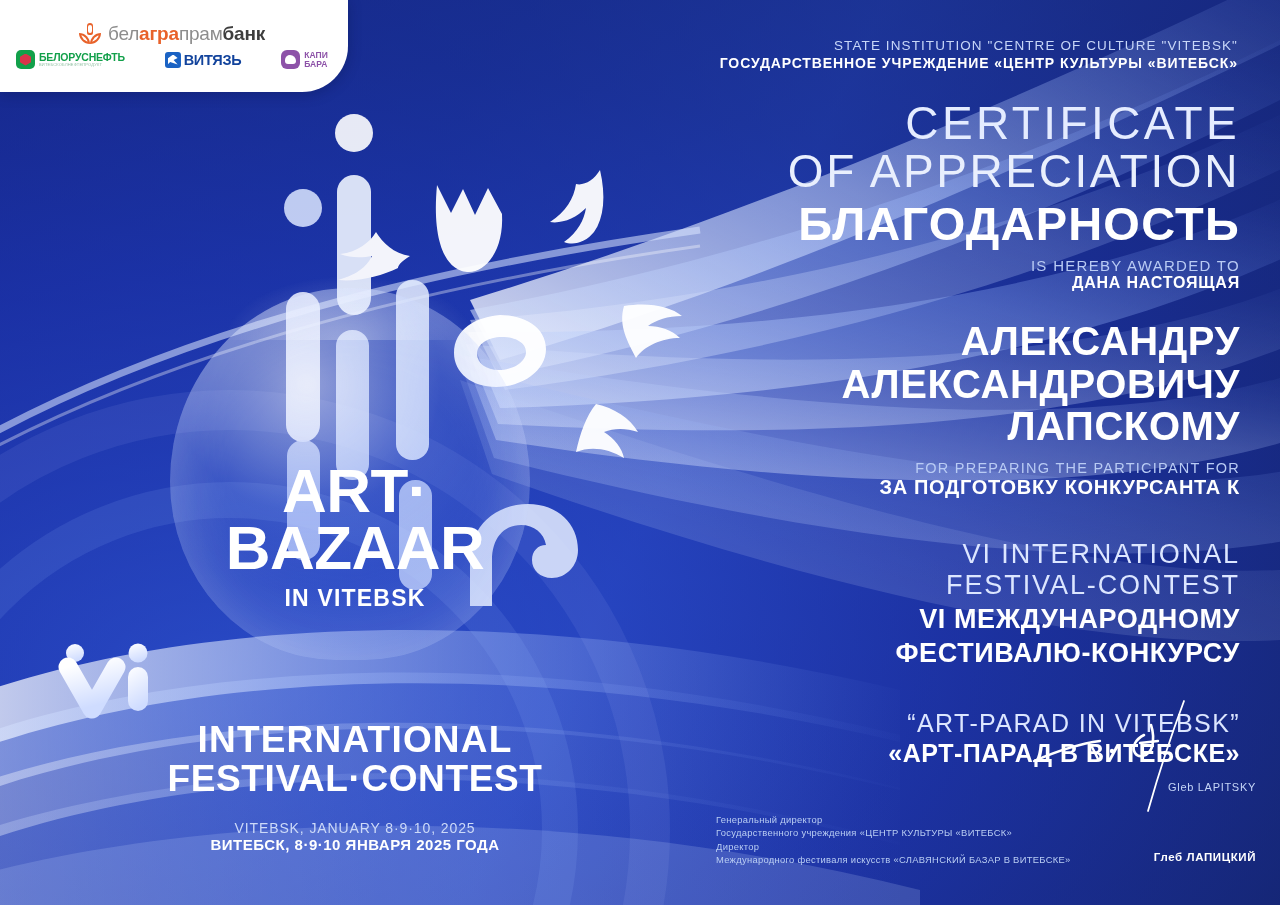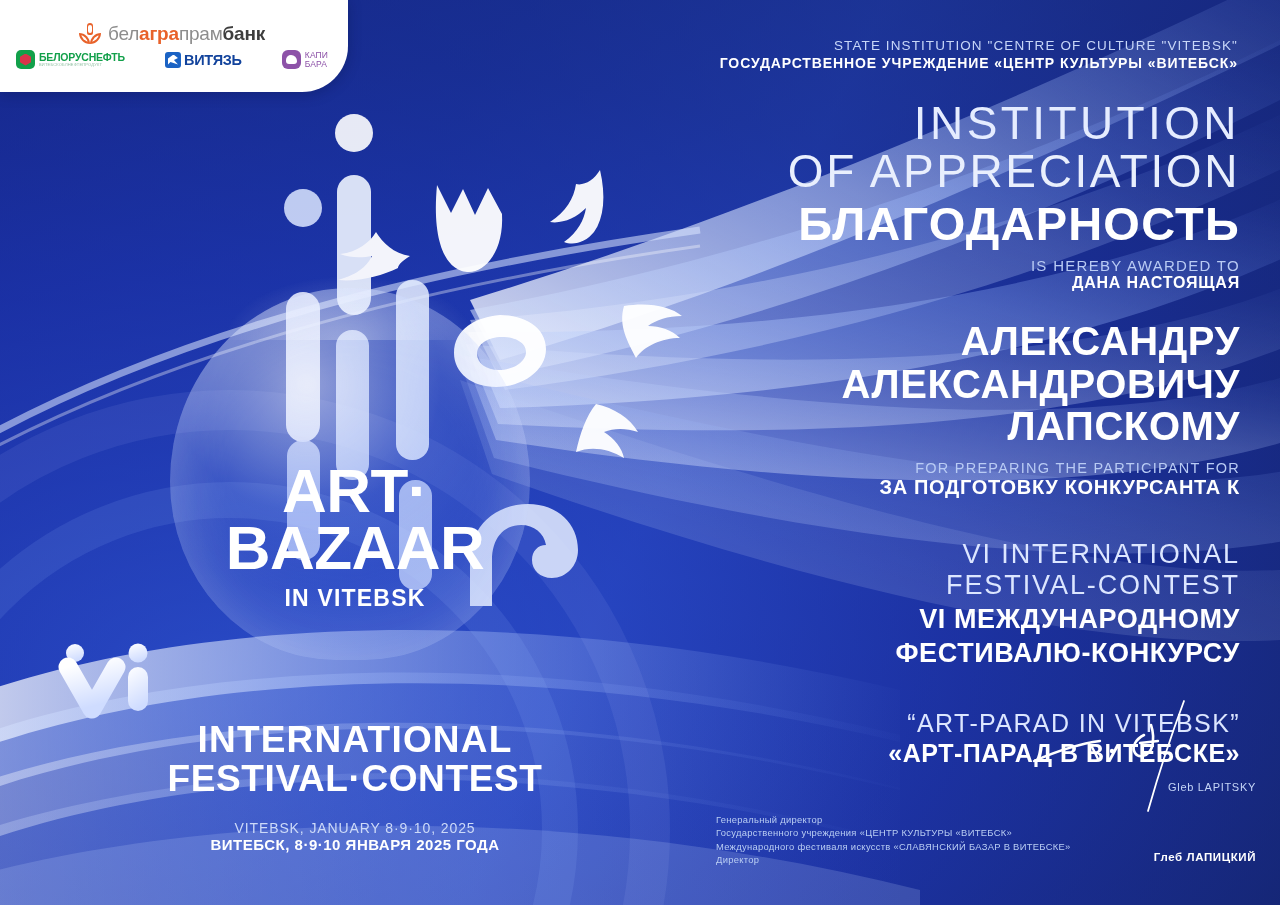--- a/index.html
+++ b/index.html
@@ -56,21 +56,21 @@
   .vt{display:flex;align-items:center;gap:3px;}
   .vt-badge{width:16px;height:16px;background:#1b63c4;border-radius:3px;position:relative;}
   .vt-badge:after{content:"";position:absolute;left:3px;top:3px;width:10px;height:10px;
     background:#fff;clip-path:polygon(0 40%,55% 0,100% 35%,60% 55%,100% 100%,25% 75%,0 100%);}
   .vt-tx{font-size:14.5px;font-weight:800;color:#12439c;letter-spacing:-.3px;}
 
   .kp{display:flex;align-items:center;gap:4px;}
   .kp-badge{width:19px;height:19px;background:#8d52a8;border-radius:6px;position:relative;}
   .kp-badge:after{content:"";position:absolute;left:4px;top:5px;width:11px;height:9px;background:#fff;
     border-radius:5px 6px 3px 3px;}
-  .kp-tx{line-height:1.04;font-size:8.5px;font-weight:400;color:#8d52a8;letter-spacing:.1px;}
+  .kp-tx{line-height:1.04;font-size:8.5px;font-weight:700;color:#8d52a8;letter-spacing:.1px;}
 
   
   .inst{position:absolute;right:42px;top:38px;text-align:right;line-height:1.25;}
   .inst .en{font-size:13.5px;letter-spacing:1.1px;color:#c7d6f8;font-weight:400;}
   .inst .ru{font-size:14px;letter-spacing:.9px;color:#ffffff;font-weight:700;}
 
   
   .right{position:absolute;right:40px;top:100px;width:640px;text-align:right;}
   .t-cert{font-size:46px;line-height:1.04;letter-spacing:3.4px;color:#e5ecff;font-weight:300;}
   .t-appr{font-size:46px;line-height:1.04;letter-spacing:2.6px;color:#e9effd;font-weight:300;}
@@ -242,21 +242,21 @@
       </div>
     </div>
   </div>
 
   <div class="inst">
     <div class="en">STATE INSTITUTION "CENTRE OF CULTURE "VITEBSK"</div>
     <div class="ru">ГОСУДАРСТВЕННОЕ УЧРЕЖДЕНИЕ «ЦЕНТР КУЛЬТУРЫ «ВИТЕБСК»</div>
   </div>
 
   <div class="right">
-    <div class="t-cert">INSTITUTION</div>
+    <div class="t-cert">CERTIFICATE</div>
     <div class="t-appr">OF APPRECIATION</div>
     <div class="t-blag">БЛАГОДАРНОСТЬ</div>
     <div class="t-sub-en">IS HEREBY AWARDED TO</div>
     <div class="t-sub-ru">ДАНА НАСТОЯЩАЯ</div>
 
     <div class="name">
       <div>АЛЕКСАНДРУ</div>
       <div>АЛЕКСАНДРОВИЧУ</div>
       <div>ЛАПСКОМУ</div>
     </div>
@@ -273,22 +273,22 @@
     <div class="fname">
       <div class="en">“ART-PARAD IN VITEBSK”</div>
       <div class="ru">«АРТ-ПАРАД В ВИТЕБСКЕ»</div>
     </div>
   </div>
 
   <div class="sign">
     <div class="sg-ru">
       <div>Генеральный директор</div>
       <div>Государственного учреждения «ЦЕНТР КУЛЬТУРЫ «ВИТЕБСК»</div>
+      <div>Директор</div>
       <div>Международного фестиваля искусств «СЛАВЯНСКИЙ БАЗАР В ВИТЕБСКЕ»</div>
-      <div>Директор</div>
     </div>
     <div class="sg-name-en">Gleb LAPITSKY</div>
     <div class="sg-name-ru">Глеб ЛАПИЦКИЙ</div>
 
     <svg class="sig-svg" viewBox="0 0 190 120">
       <g fill="none" stroke="#ffffff" stroke-linecap="round" stroke-linejoin="round">
         <path d="M2,62 C30,50 52,44 68,42" stroke-width="2.4"></path>
         <path d="M60,48 C62,52 64,56 66,60" stroke-width="2.4"></path>
         <circle cx="80" cy="52" r="2.2" fill="#fff" stroke="none"></circle>
         <path d="M112,36 C104,40 99,48 103,54 C107,60 117,57 120,48 C122,40 121,32 119,26" stroke-width="2.6"></path>

